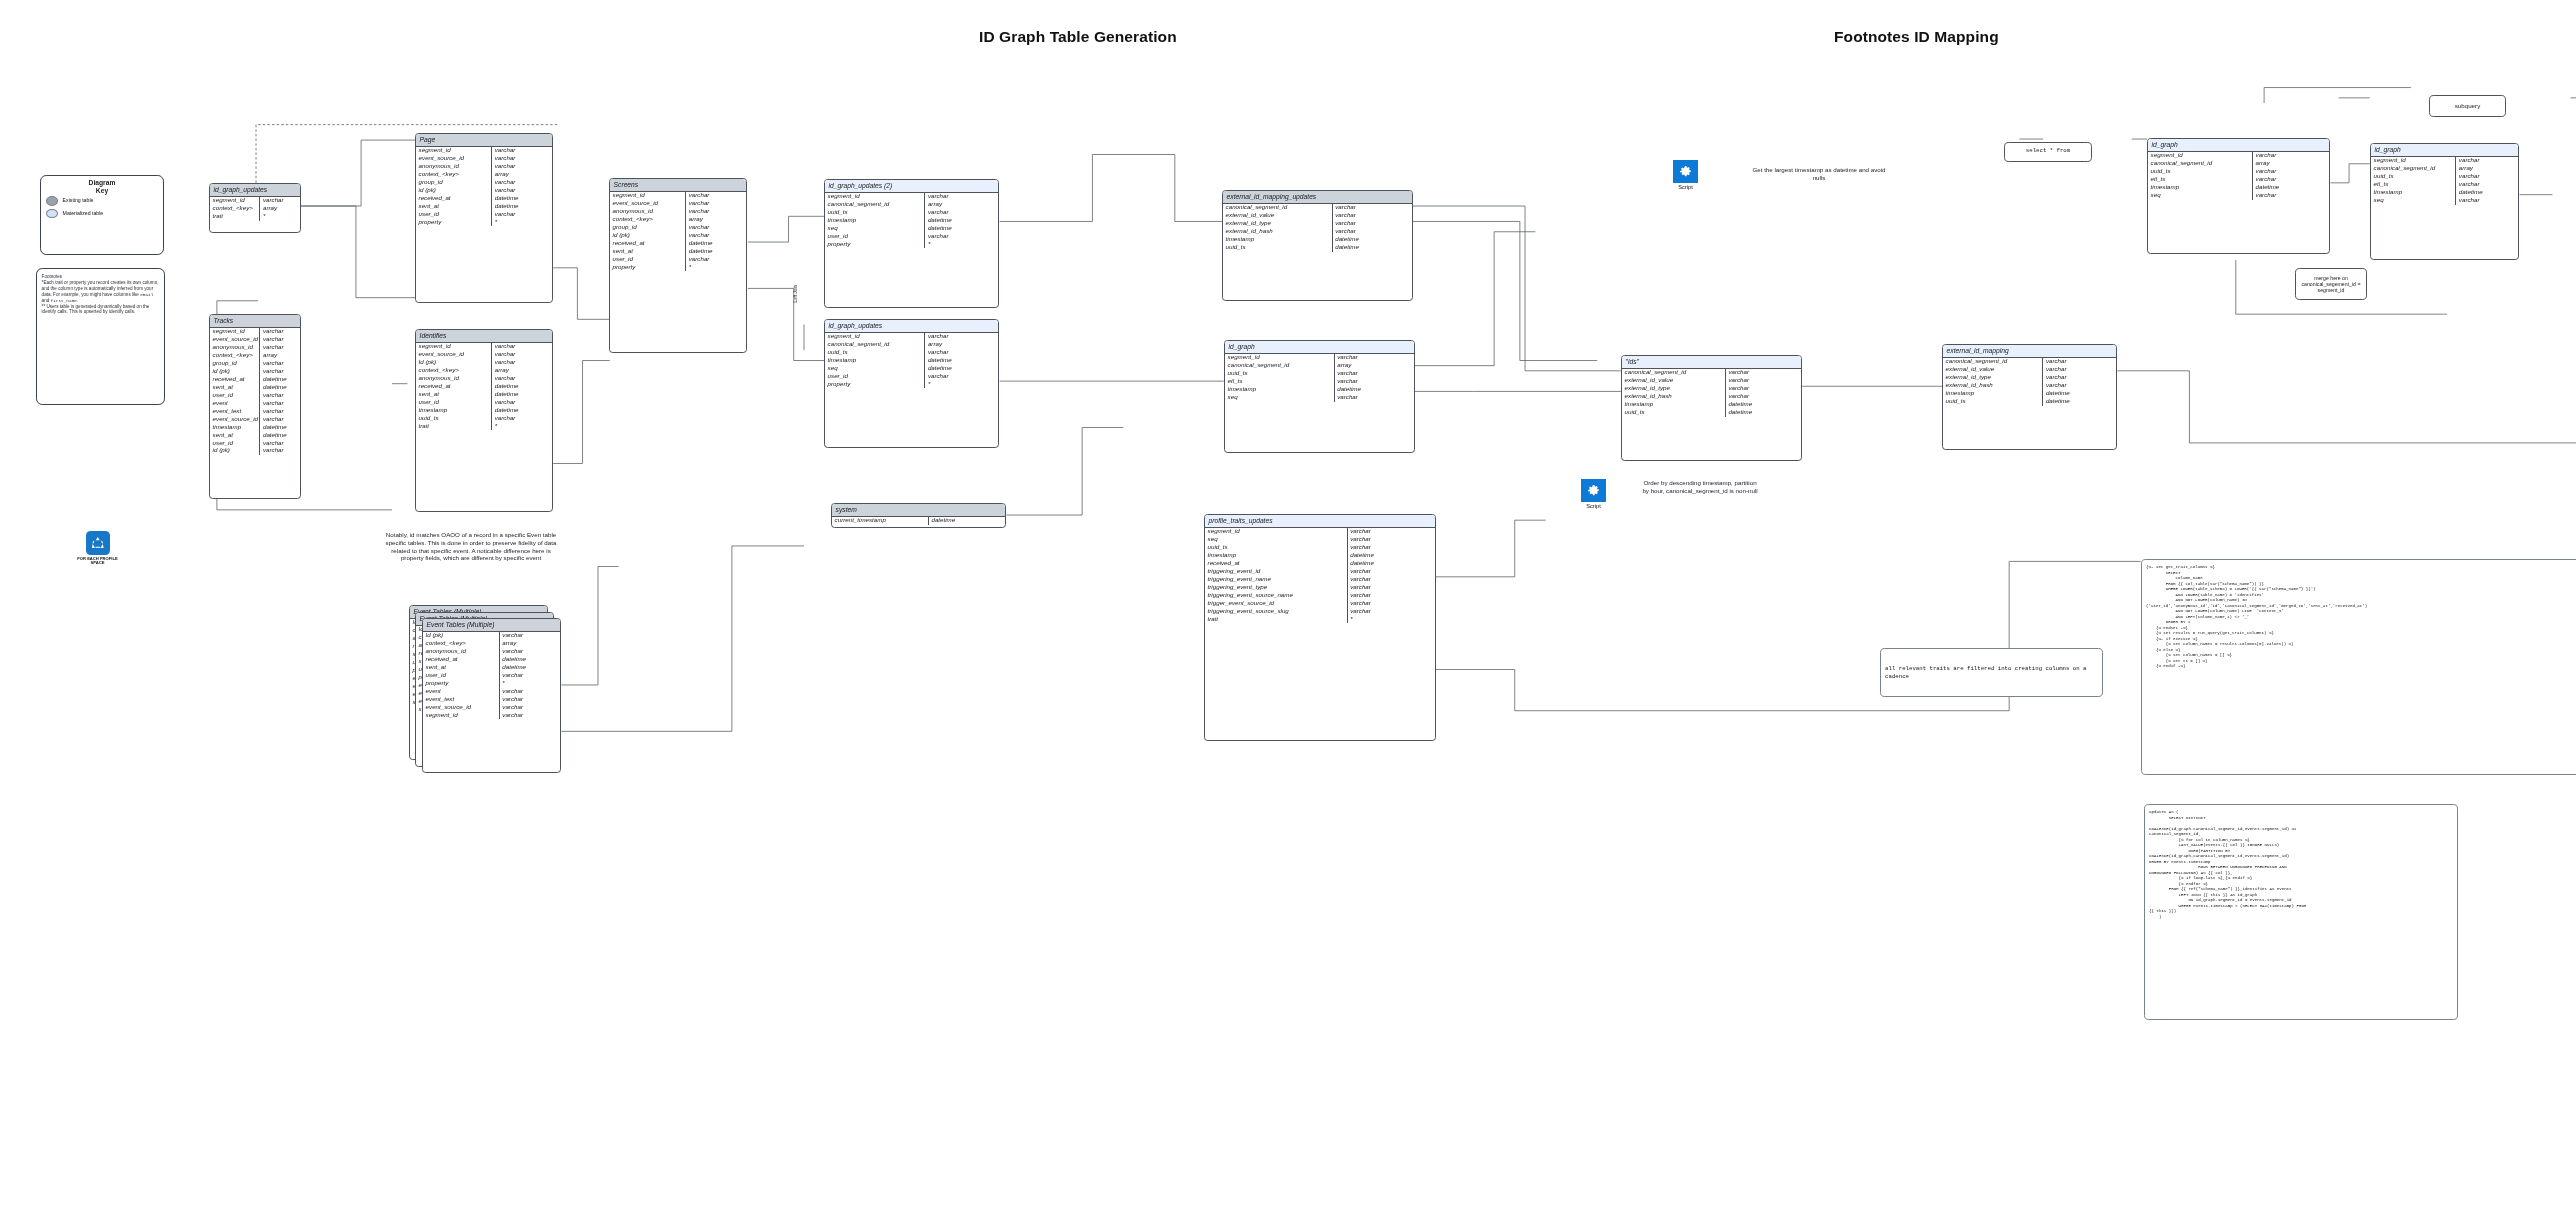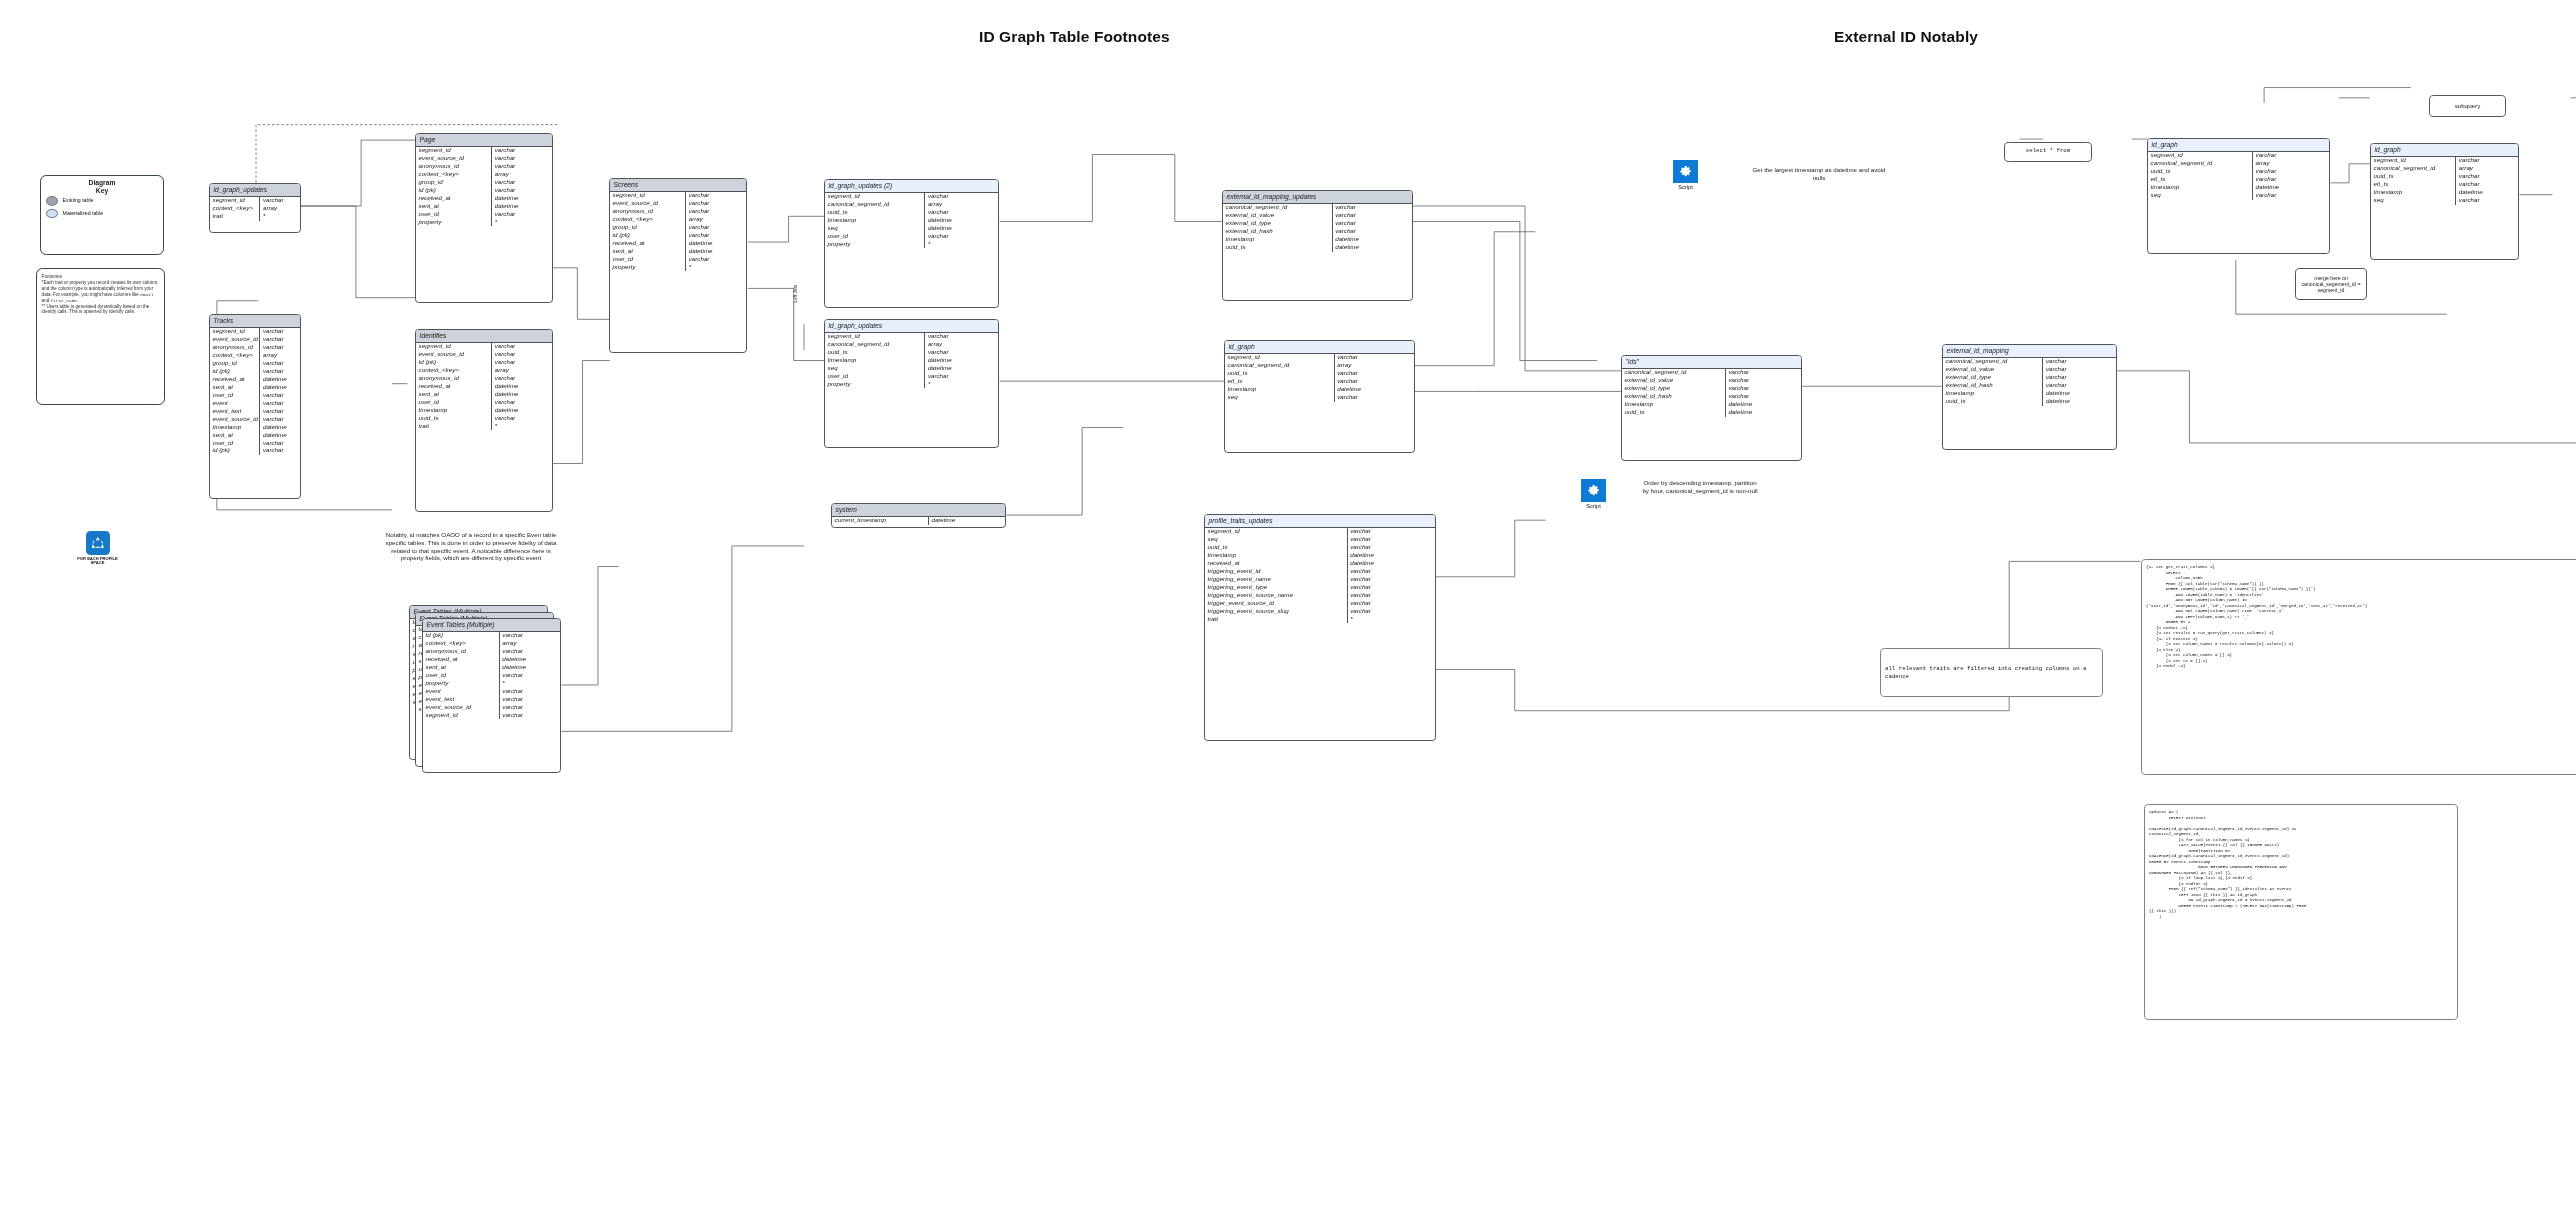--- a/index.html
+++ b/index.html
@@ -125,22 +125,22 @@
     <path d="M5965 120 L6300 120 L6300 660"></path>
     <path d="M5965 1050 L6080 1050 L6080 780 L6135 780"></path>
 
     <path d="M5880 690 L5880 660"></path>
     <path d="M6000 690 L6135 690"></path>
 
     <path d="M5930 1270 L5930 1210"></path>
     <path d="M1560 630 L1560 680"></path>
   </svg>
 
-  <div class="section-title" style="left:979px;top:28px;">ID Graph Table Footnotes</div>
-  <div class="section-title" style="left:1834px;top:28px;">External ID Notably</div>
+  <div class="section-title" style="left:979px;top:28px;">ID Graph Table Generation</div>
+  <div class="section-title" style="left:1834px;top:28px;">Footnotes ID Mapping</div>
 
   <div class="card" style="left:40px;top:175px;width:124px;height:80px;">
     <div class="key-title">
       <div>Diagram</div>
       <div>Key</div>
     </div>
     <div class="key-row">
       <div class="swatch existing"></div>
       <div class="key-label">Existing table</div>
     </div>

